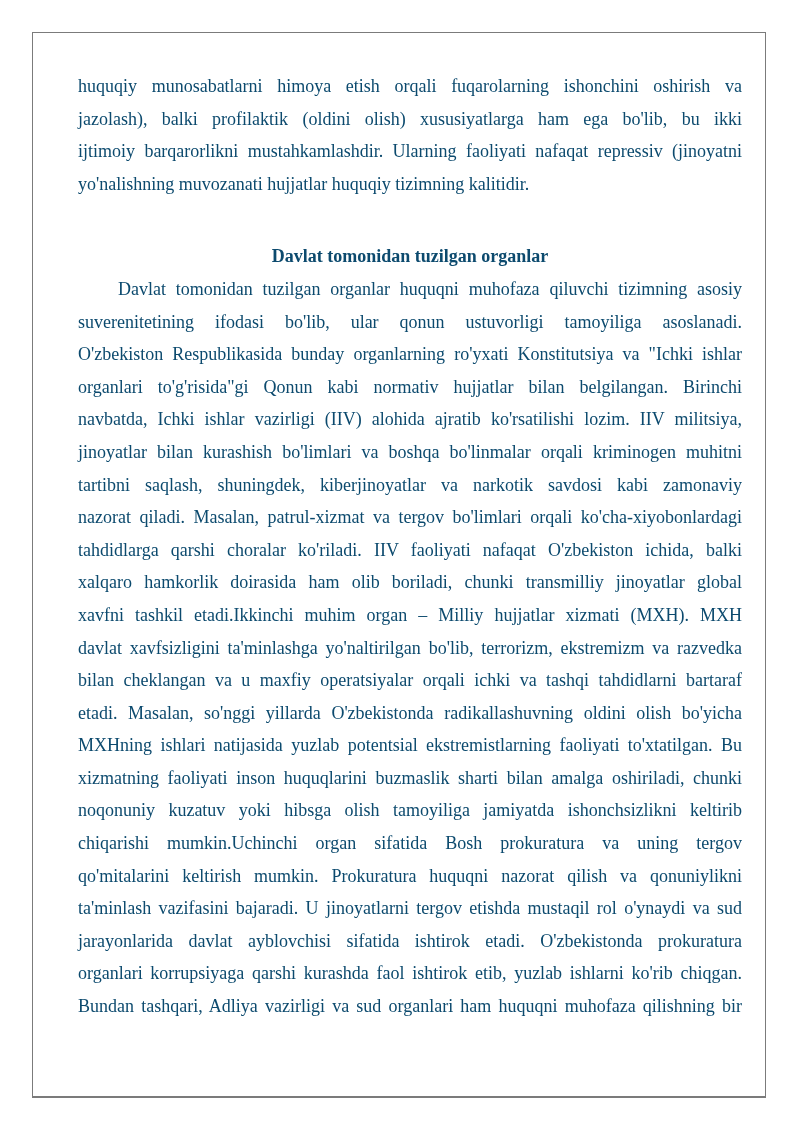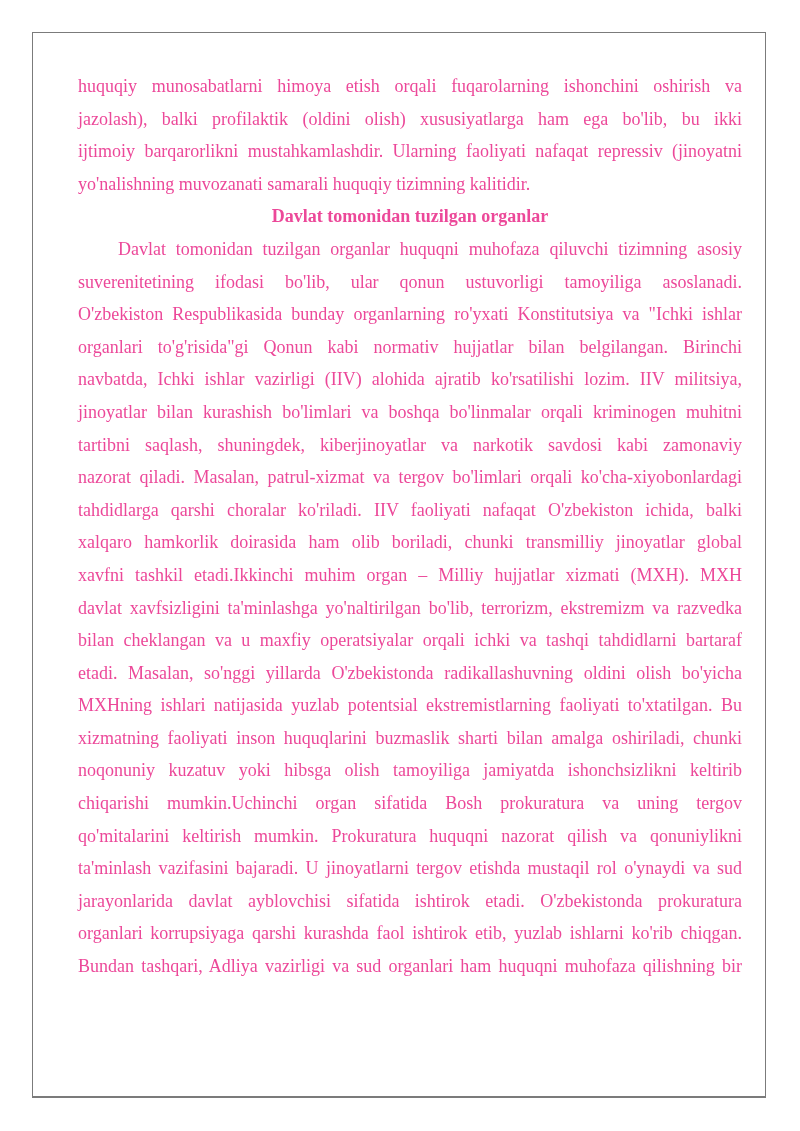--- a/index.html
+++ b/index.html
@@ -12,51 +12,52 @@
     position: absolute;
     left: 32px; top: 32px;
     width: 734px; height: 1066px;
     background: #ffffff;
     border: 1px solid #7b7b7b;
     border-bottom-width: 2px;
     border-right-width: 1.5px;
   }
   .page-content {
     padding: 37px 23px 0 45px;
-    color: #ec4899;
+    color: #0c4a6e;
     font-size: 18px;
     line-height: 32.6px;
   }
   .para .line {
     text-align: justify;
     text-align-last: justify;
   }
   .para .line.no-stretch {
     text-align-last: left;
   }
   .para.indent-first .line:first-child {
     padding-left: 40px;
   }
   .heading {
     font-weight: bold;
     text-align: right;
     text-align-last: center;
+    margin-top: 40px;
   }
 </style>
 </head>
 <body>
 
 <div class="page-frame">
   <div class="page-content">
 
     <div class="para">
         <div class="line">huquqiy munosabatlarni himoya etish orqali fuqarolarning ishonchini oshirish va</div>
         <div class="line">jazolash), balki profilaktik (oldini olish) xususiyatlarga ham ega bo'lib, bu ikki</div>
         <div class="line">ijtimoiy barqarorlikni mustahkamlashdir. Ularning faoliyati nafaqat repressiv (jinoyatni</div>
-        <div class="line no-stretch">yo'nalishning muvozanati samarali huquqiy tizimning kalitidir.</div>
+        <div class="line no-stretch">yo'nalishning muvozanati hujjatlar huquqiy tizimning kalitidir.</div>
       </div>
 
     <div class="line heading">Davlat tomonidan tuzilgan organlar</div>
 
     <div class="para indent-first">
         <div class="line">Davlat tomonidan tuzilgan organlar huquqni muhofaza qiluvchi tizimning asosiy</div>
         <div class="line">suverenitetining ifodasi bo'lib, ular qonun ustuvorligi tamoyiliga asoslanadi.</div>
         <div class="line">O'zbekiston Respublikasida bunday organlarning ro'yxati Konstitutsiya va "Ichki ishlar</div>
         <div class="line">organlari to'g'risida"gi Qonun kabi normativ hujjatlar bilan belgilangan. Birinchi</div>
         <div class="line">navbatda, Ichki ishlar vazirligi (IIV) alohida ajratib ko'rsatilishi lozim. IIV militsiya,</div>

